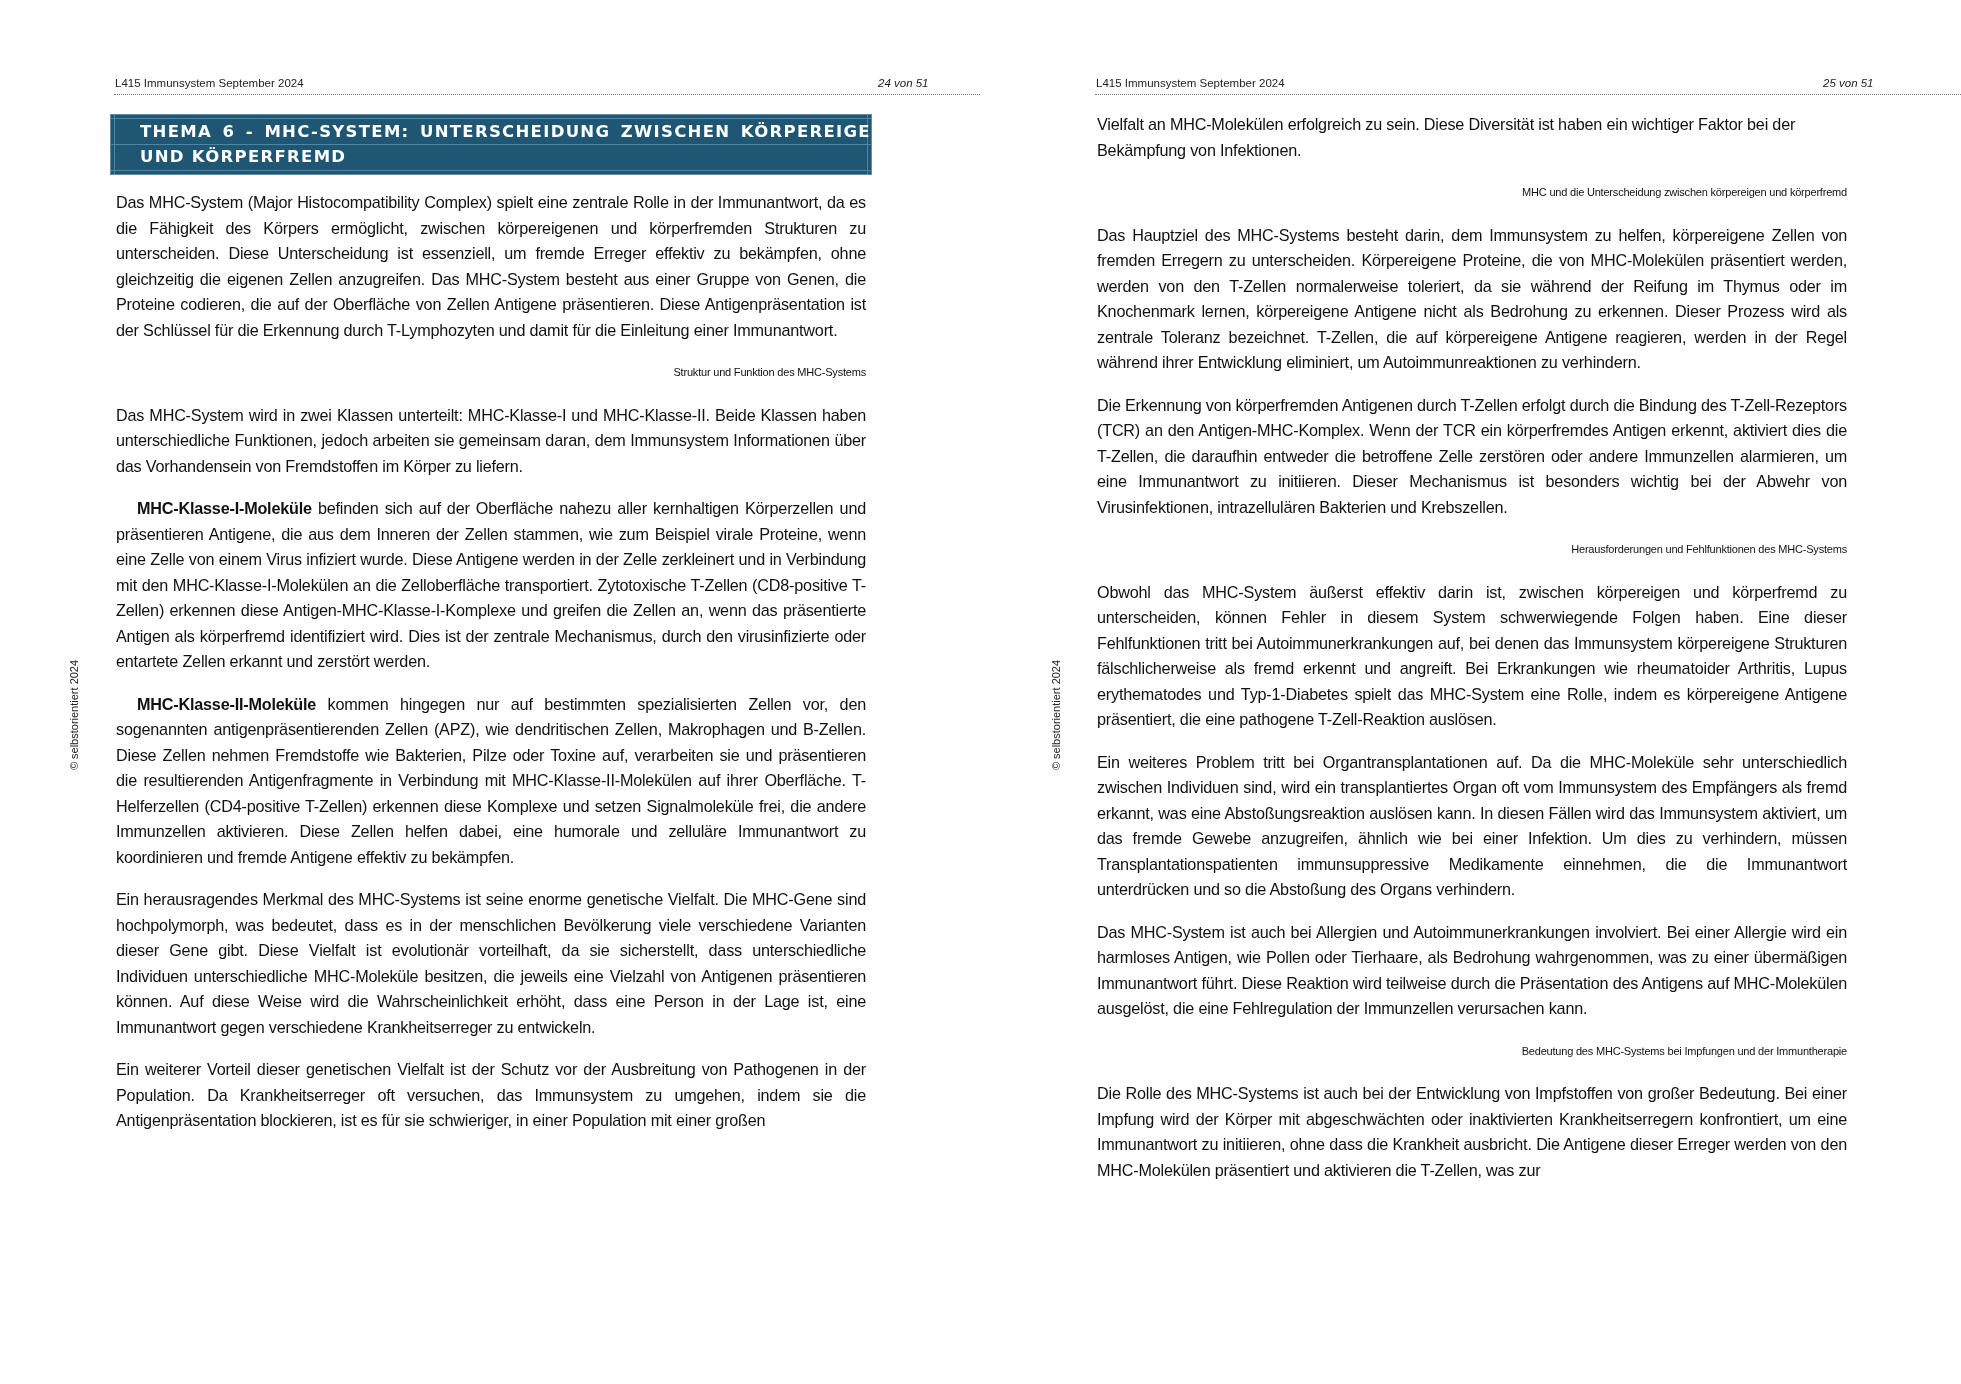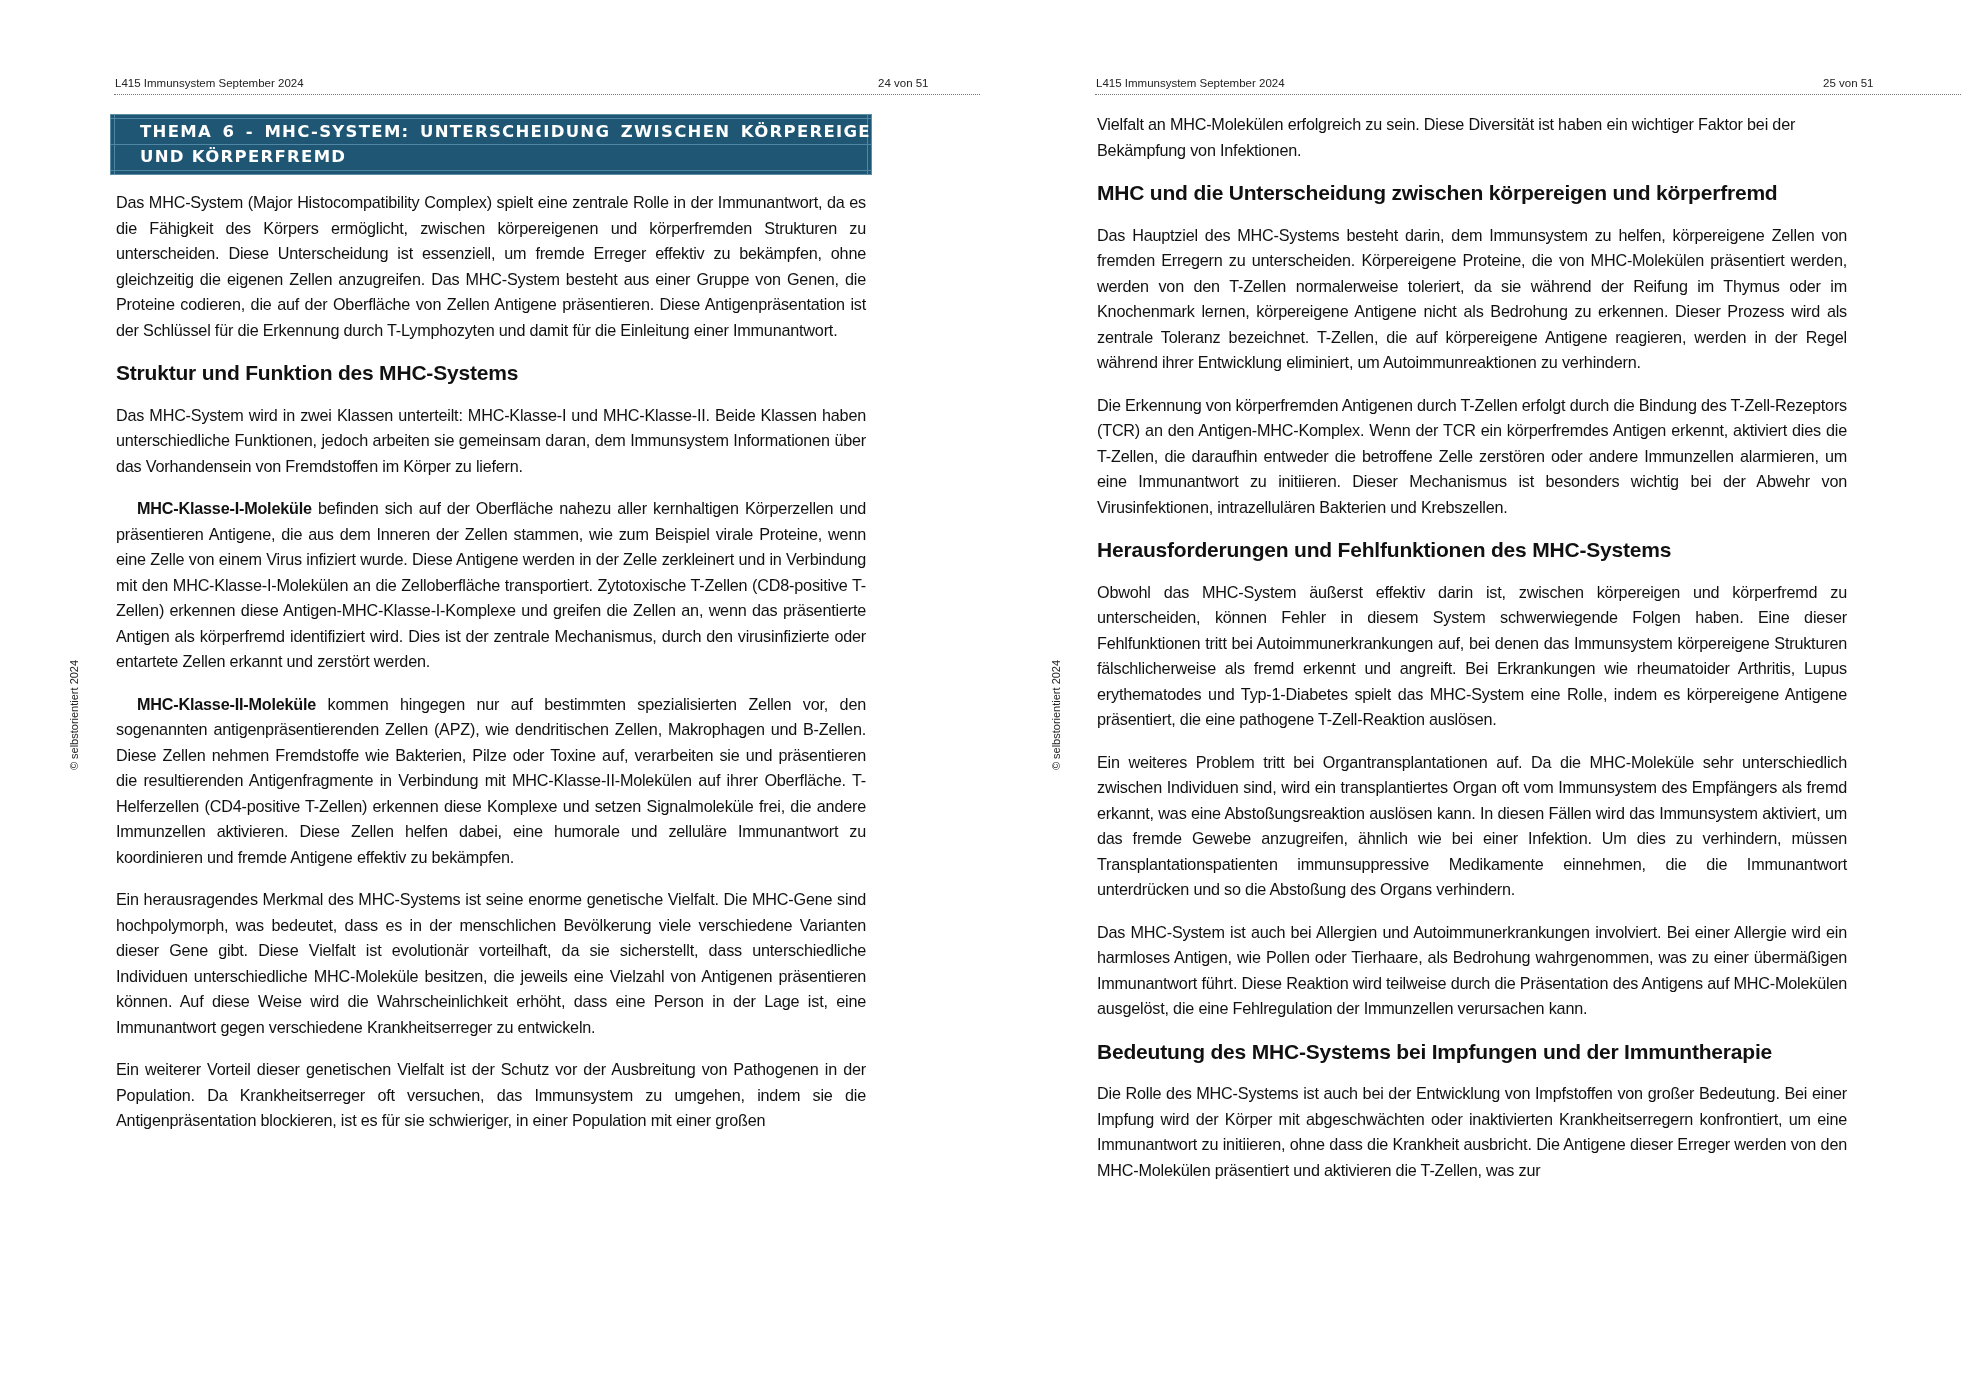--- a/index.html
+++ b/index.html
@@ -5,39 +5,39 @@
   html, body { margin: 0; padding: 0; background: #ffffff; }
   body { width: 1961px; height: 1384px; position: relative; overflow: hidden;
          font-family: "Liberation Sans", sans-serif; color: #111; }
   .page { position: absolute; top: 0; height: 969px; }
   #page-left { left: 0; width: 980px; }
   #page-right { left: 980px; width: 981px; }
 
   .hdr { position: absolute; top: 76px; height: 18px; border-bottom: 1px dotted #777;
          font-size: 11.5px; color: #222; }
   .hdr .hdr-title { position: absolute; left: 1px; top: 1px; }
-  .hdr .hdr-page { position: absolute; top: 1px; }
+  .hdr .hdr-page { position: absolute; top: 1px; font-style: italic; }
   #page-left .hdr { left: 114px; width: 866px; }
   #page-left .hdr .hdr-page { left: 764px; }
   #page-right .hdr { left: 115px; width: 866px; }
   #page-right .hdr .hdr-page { left: 728px; }
 
   .side { position: absolute; top: 650px; width: 16px; height: 130px; }
   .side span { position: absolute; left: 50%; top: 50%; white-space: nowrap;
                transform: translate(-50%, -50%) rotate(-90deg);
                font-size: 11px; color: #222; }
   #page-left .side { left: 66px; }
   #page-right .side { left: 68px; }
 
   .col { position: absolute; width: 750px; font-size: 16.2px; line-height: 25.5px;
          text-align: justify; letter-spacing: -0.2px; }
   #page-left .col { left: 116px; top: 190px; }
   #page-right .col { left: 117px; top: 112px; }
   .col p { margin: 0 0 17px 0; }
-  .col h3 { margin: 0 0 17px 0; font-size: 21px; line-height: 25.5px; font-weight: bold; text-align: left; }
+  .col h3 { margin: 0 0 17px 0; font-size: 11px; line-height: 25.5px; font-weight: normal; text-align: right; }
   .col b { font-weight: bold; margin-left: 21px; }
 
   .title-bar { position: absolute; left: 110px; top: 114px; width: 762px; height: 61px;
                background: #1e5673; box-sizing: border-box;
                border: 1px solid #5d8ea8; }
   .title-bar .rule { position: absolute; left: 0; right: 0; height: 1px; background: #4f86a3; }
   .title-bar .vrule { position: absolute; top: 0; bottom: 0; width: 1px; background: #4f86a3; }
   .title-text { position: absolute; left: 6px; top: 4px; width: 746px; color: #ffffff;
                 font-family: "DejaVu Sans", sans-serif; font-weight: bold; font-size: 16.5px;
                 line-height: 25px; letter-spacing: 1.3px; text-align: justify; text-align-last: left; margin-left: 23px; }

